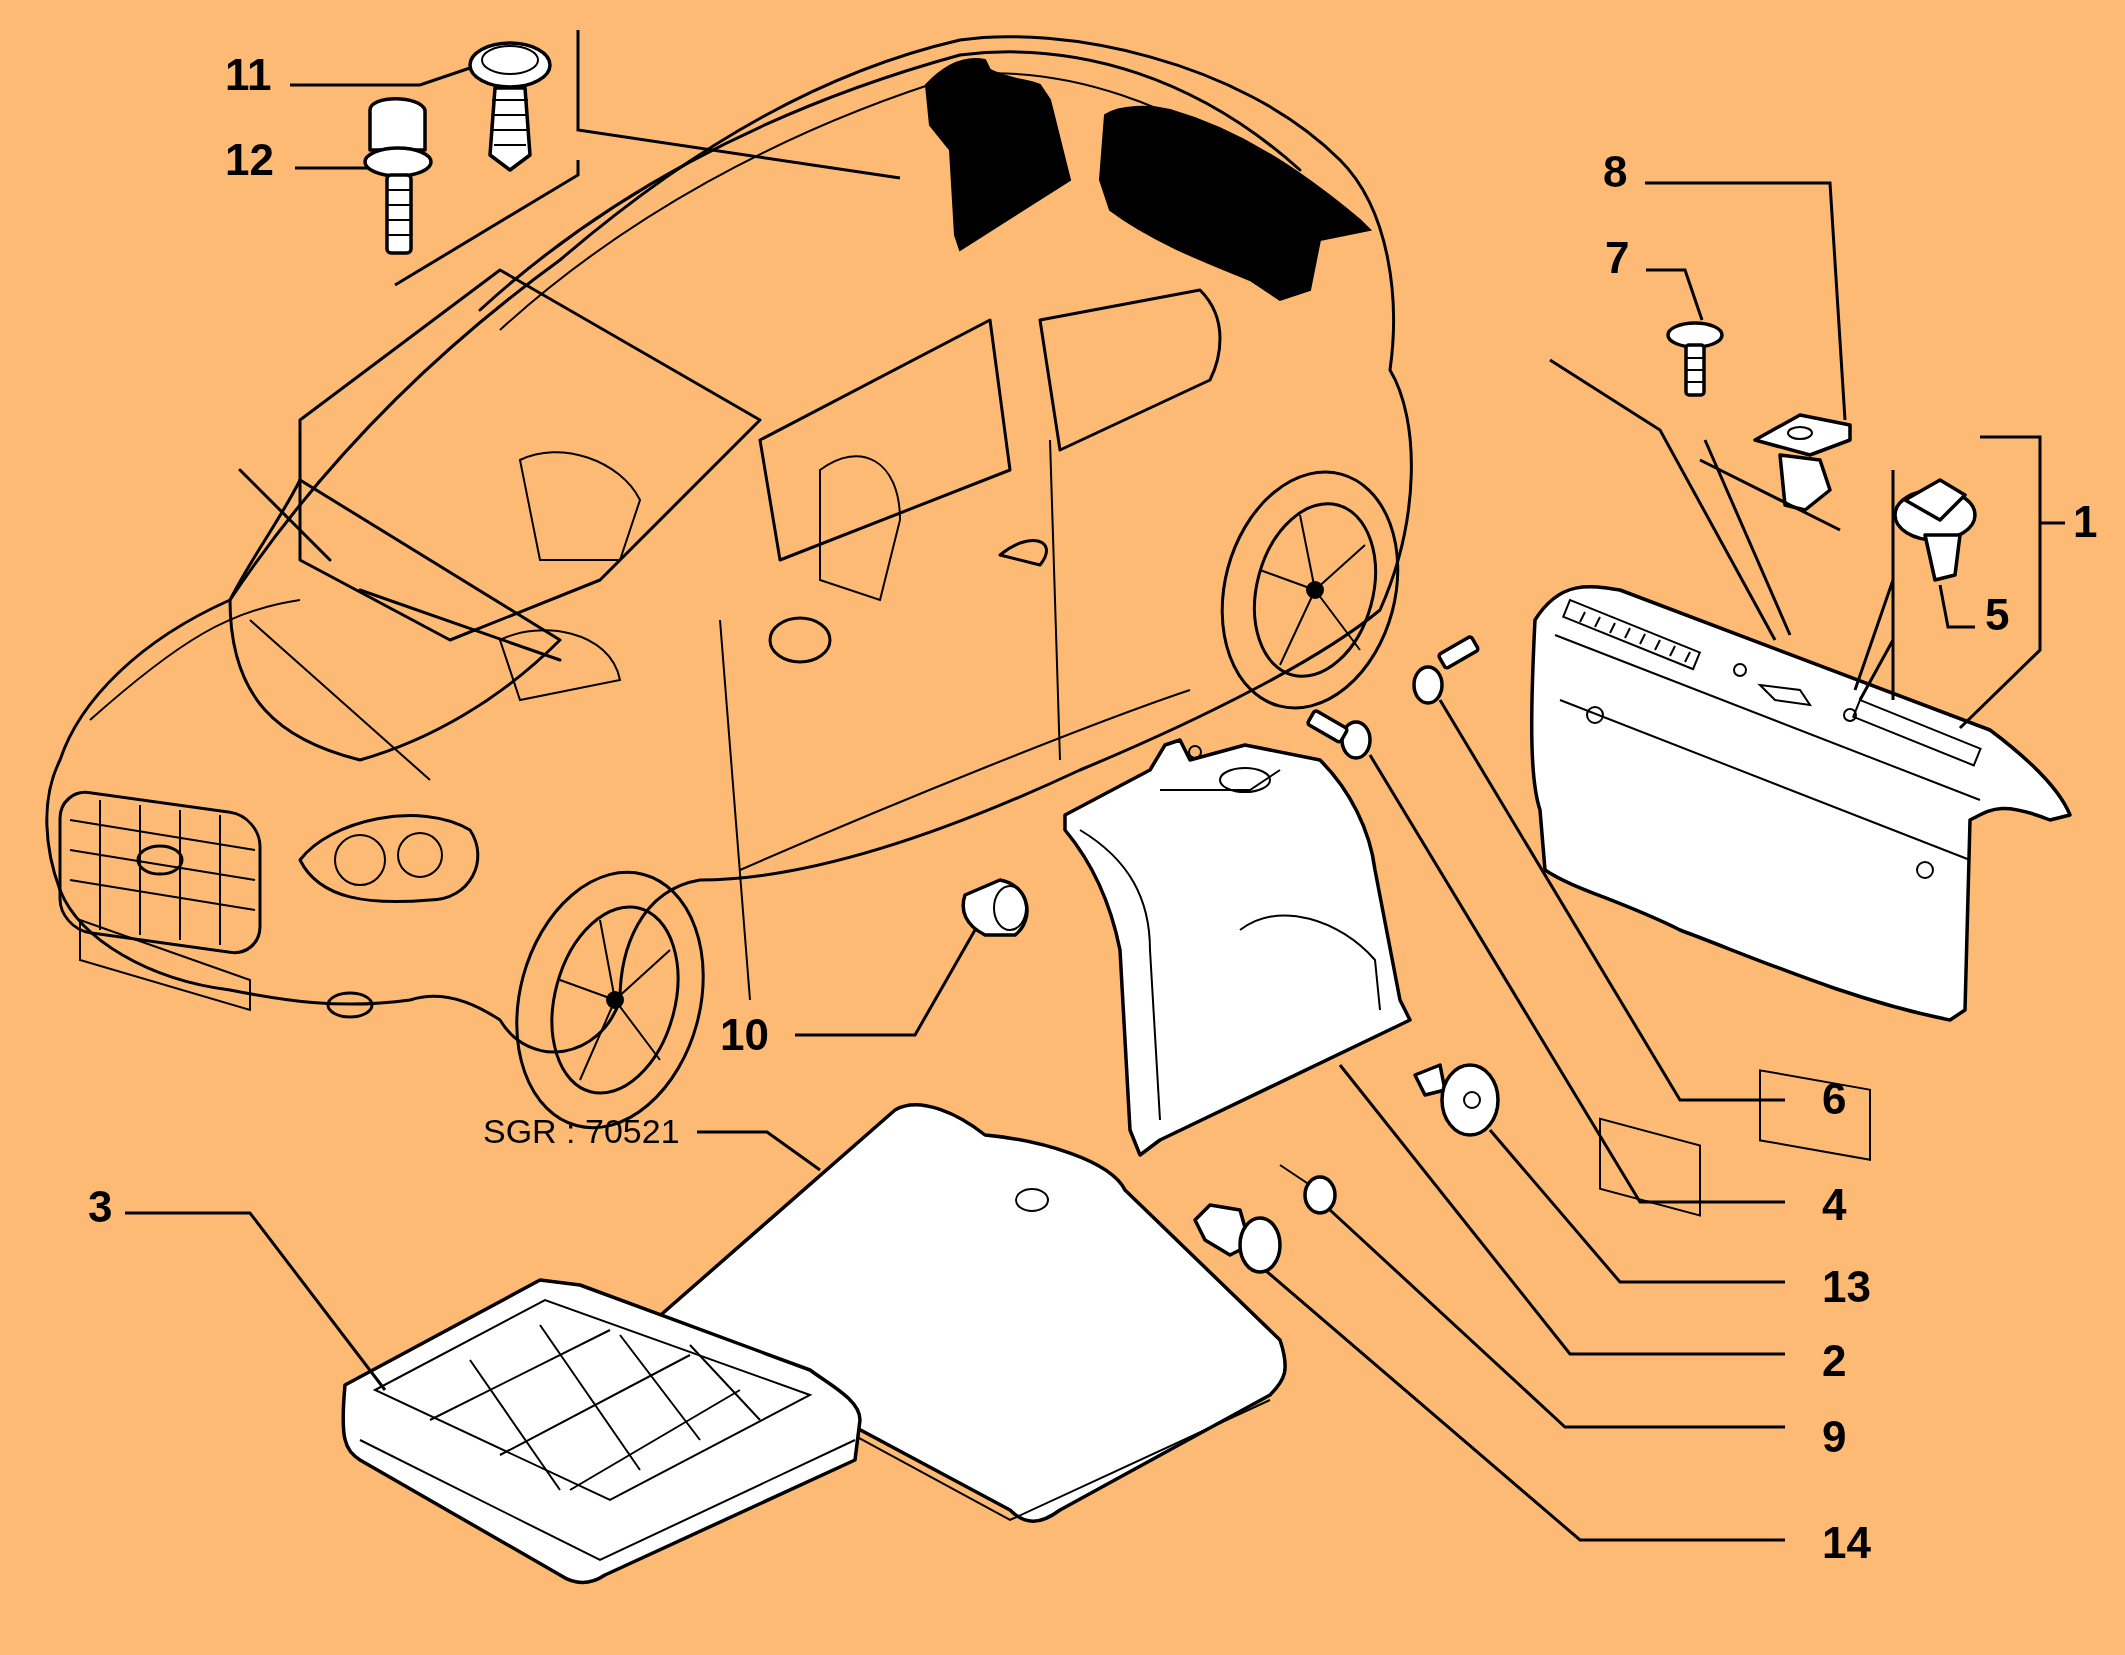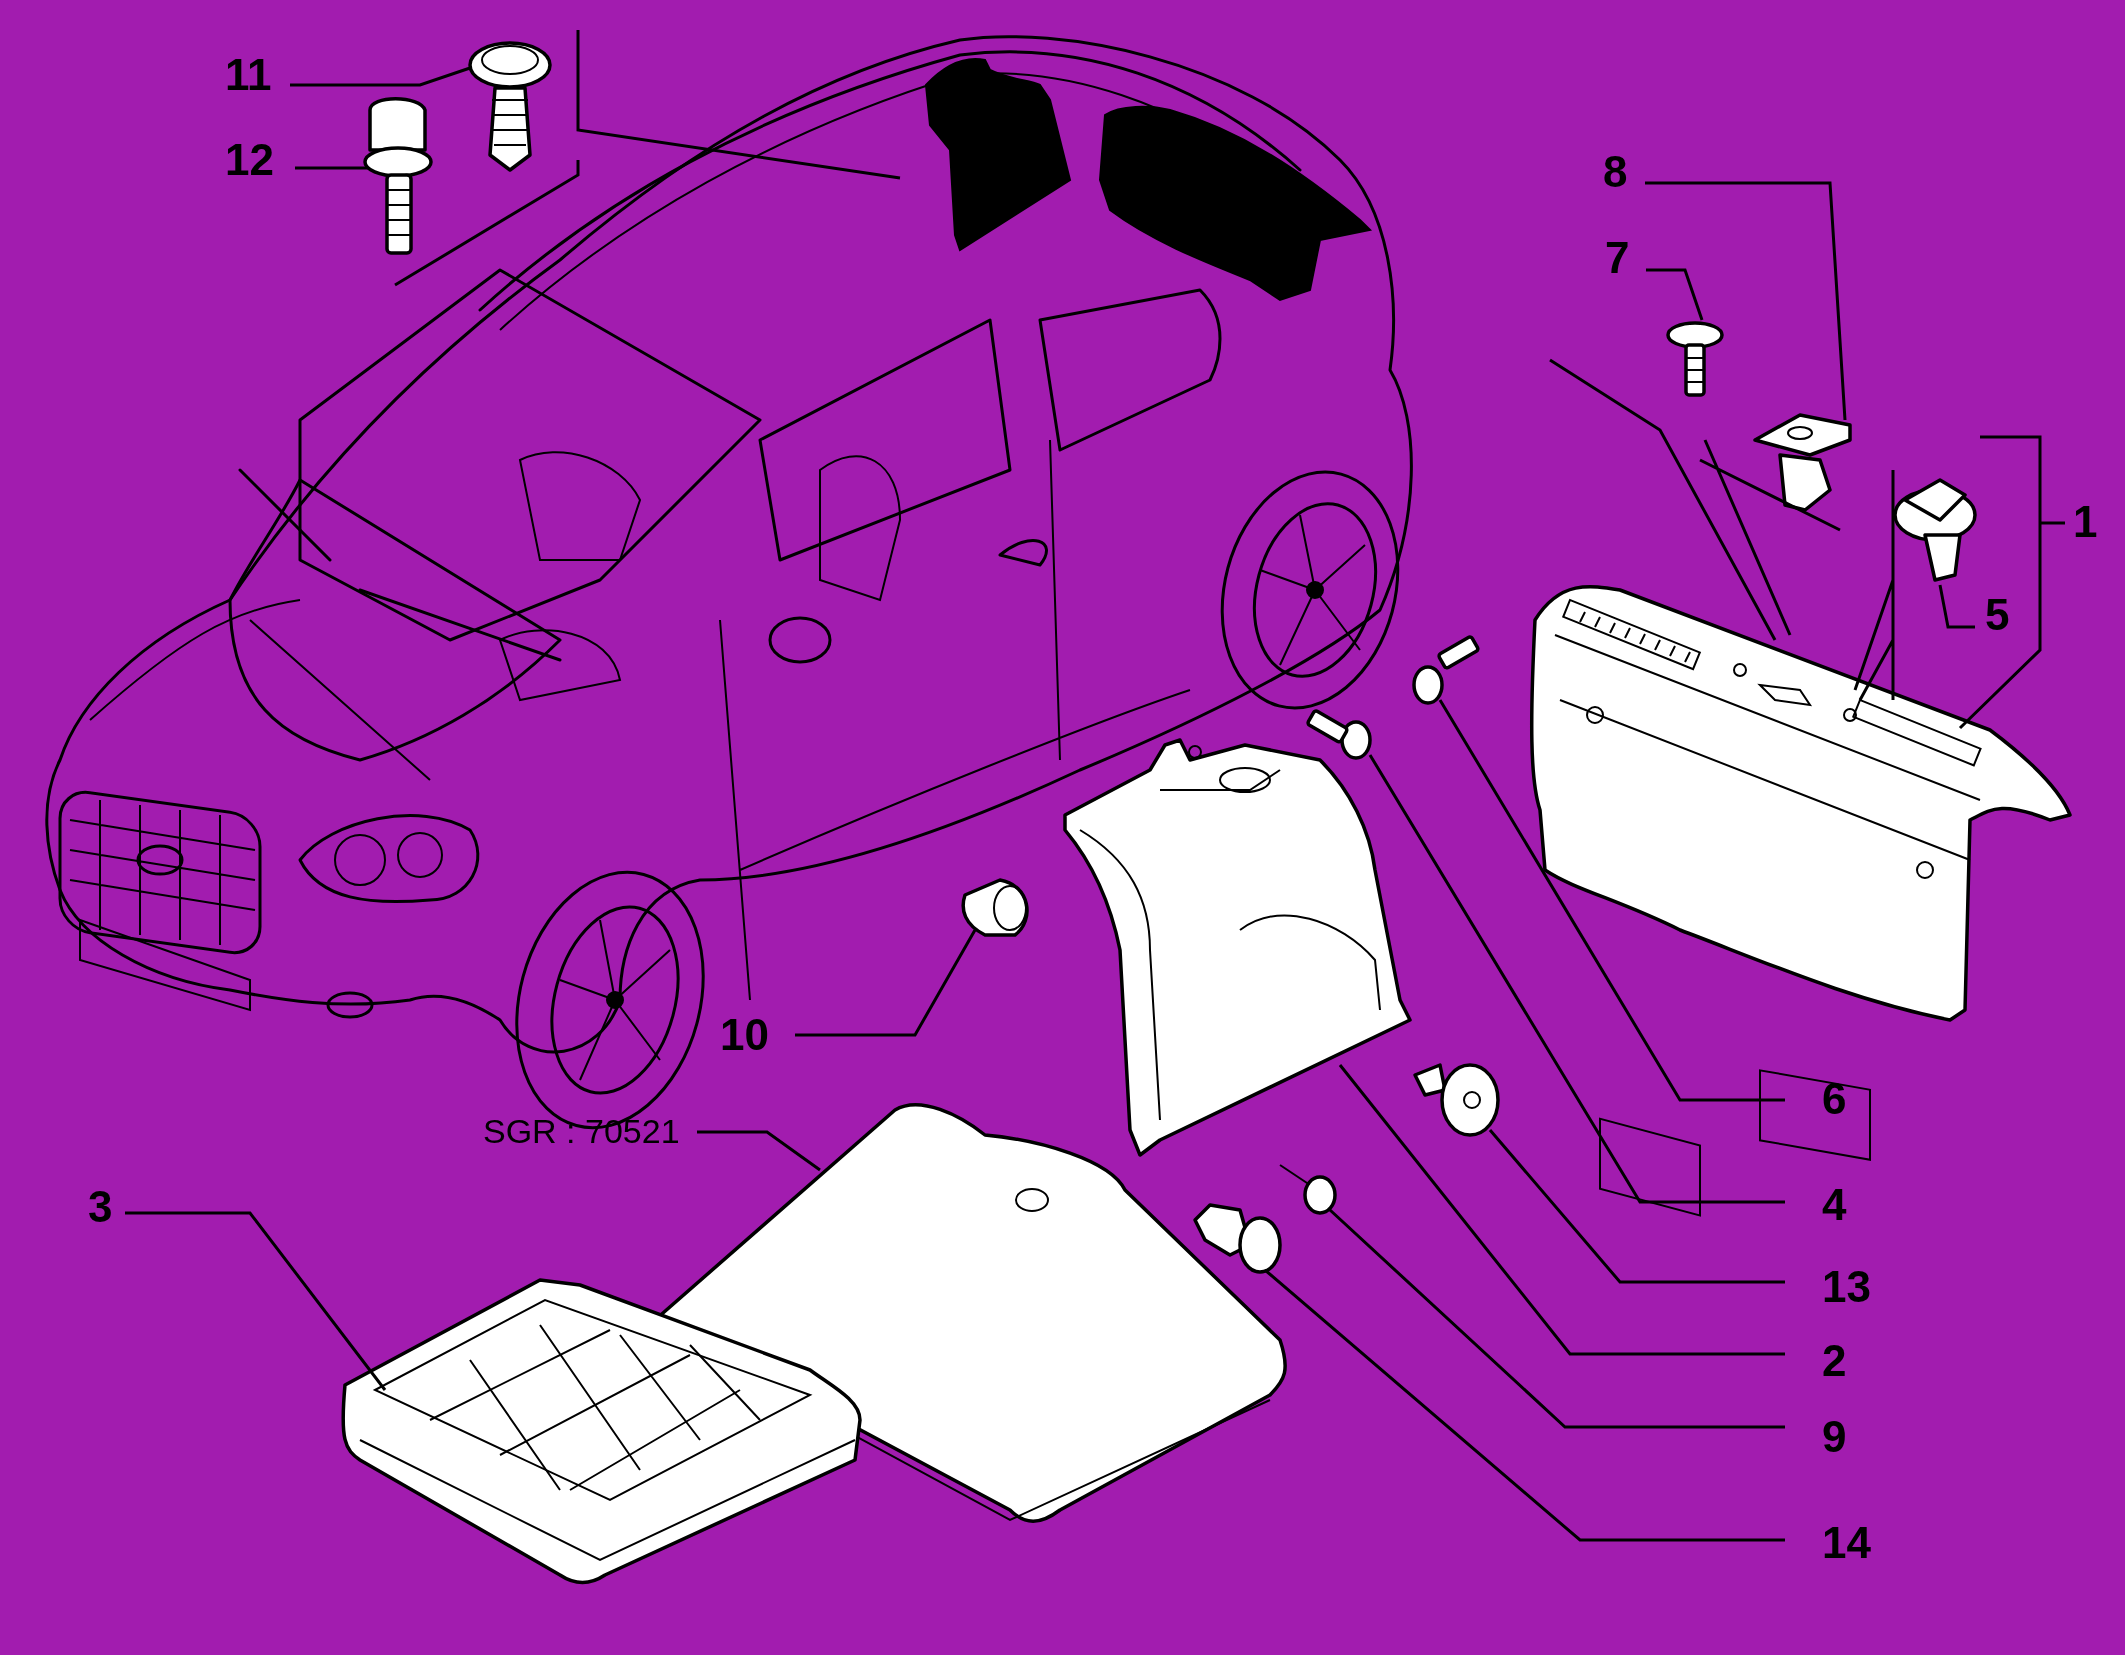--- a/index.html
+++ b/index.html
@@ -1,16 +1,16 @@
 <!DOCTYPE html>
 <html><head>
 <meta charset="utf-8">
 <style>
   html,body{margin:0;padding:0;background:#fff;}
-  #stage{position:relative;width:2125px;height:1655px;background:#a21caf;overflow:hidden;}
+  #stage{position:relative;width:2125px;height:1655px;background:#fdba74;overflow:hidden;}
   svg{position:absolute;left:0;top:0;}
   .ln{fill:none;stroke:#000;stroke-width:3;stroke-linejoin:round;stroke-linecap:round;}
   .thin{fill:none;stroke:#000;stroke-width:2;}
   .fillw{fill:#fff;stroke:#000;stroke-width:3.5;stroke-linejoin:round;}
   .fillb{fill:#000;stroke:#000;stroke-width:2;}
   .leader{fill:none;stroke:#000;stroke-width:3;}
   .num{font-family:"Liberation Sans",sans-serif;font-weight:bold;font-size:44px;fill:#000;}
   .sgr{font-family:"Liberation Sans",sans-serif;font-size:34px;fill:#000;}
 </style>
 </head>

